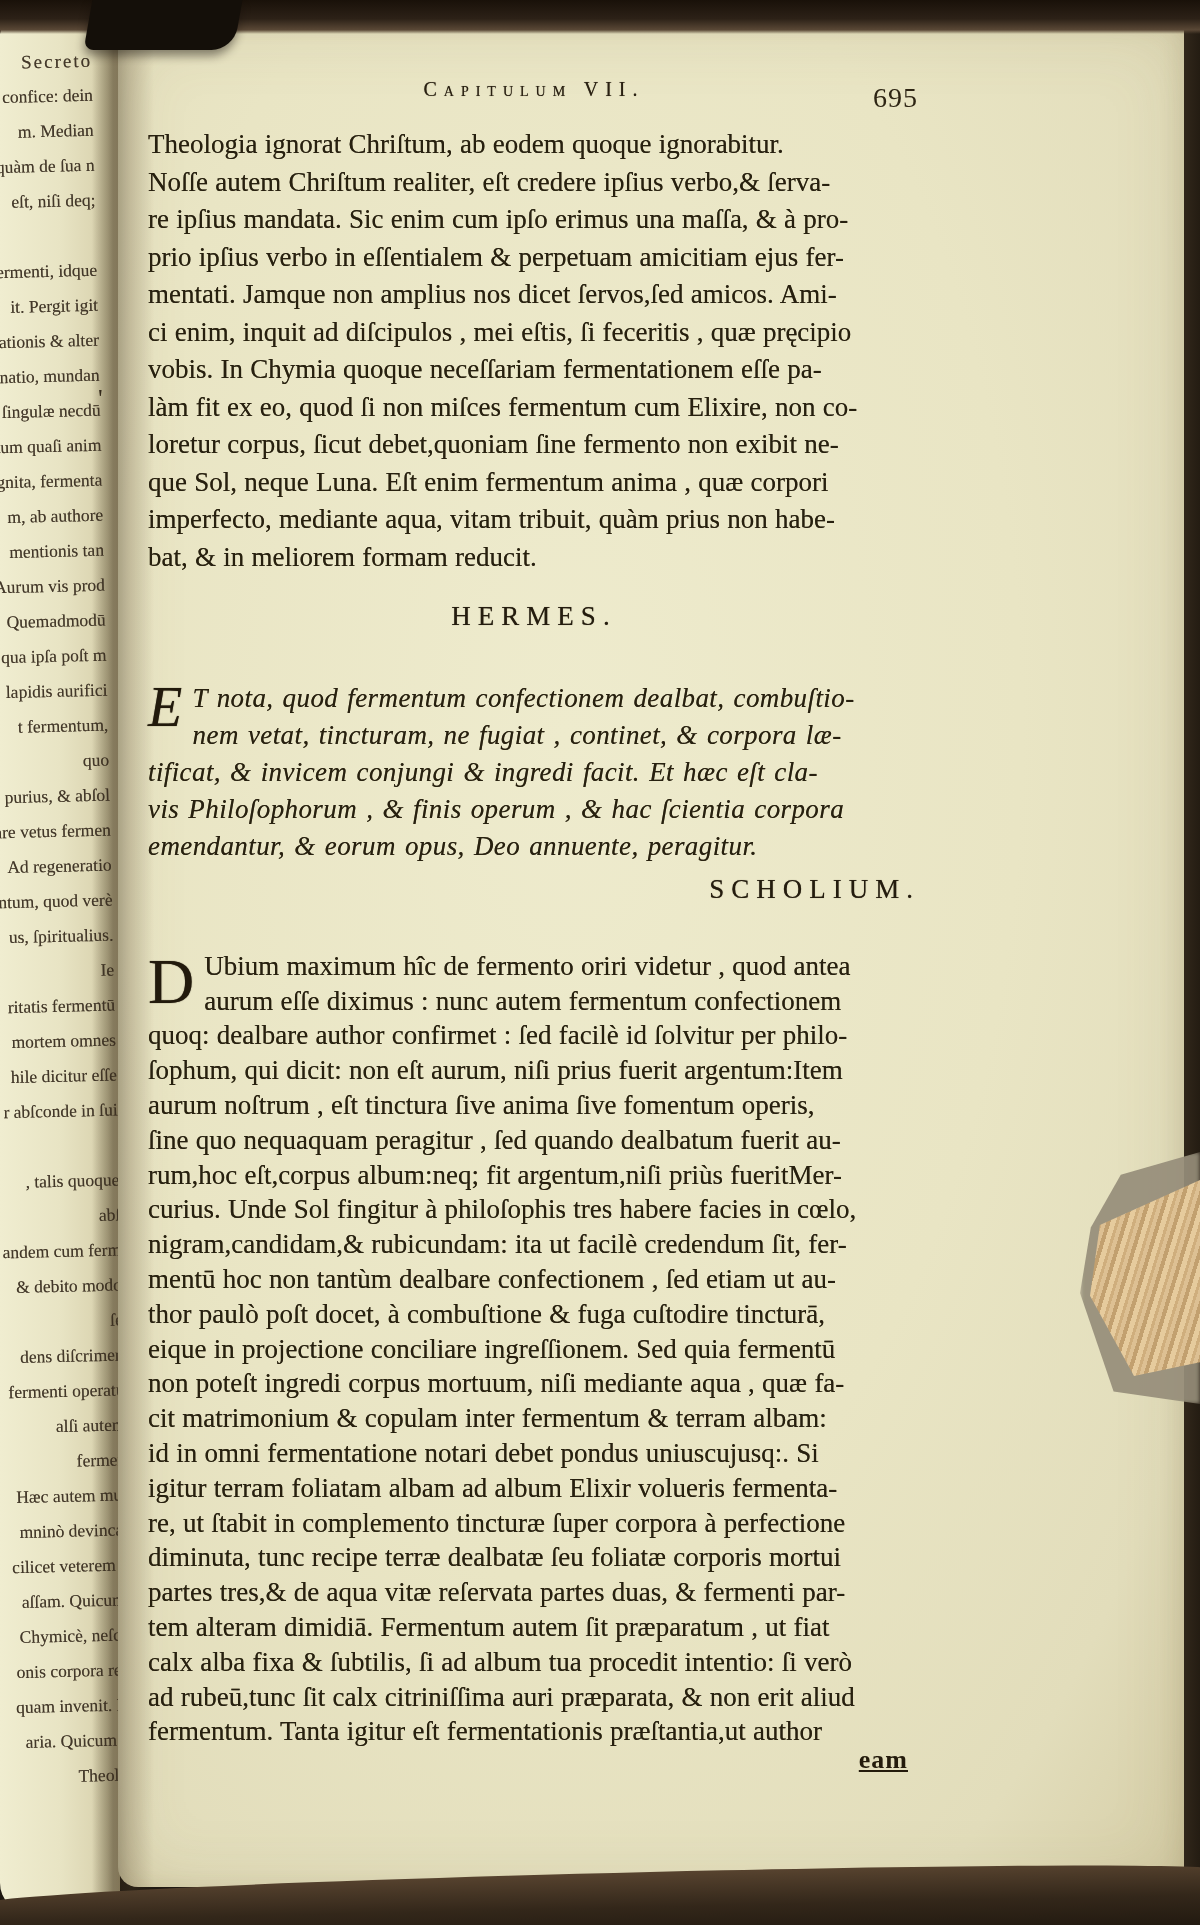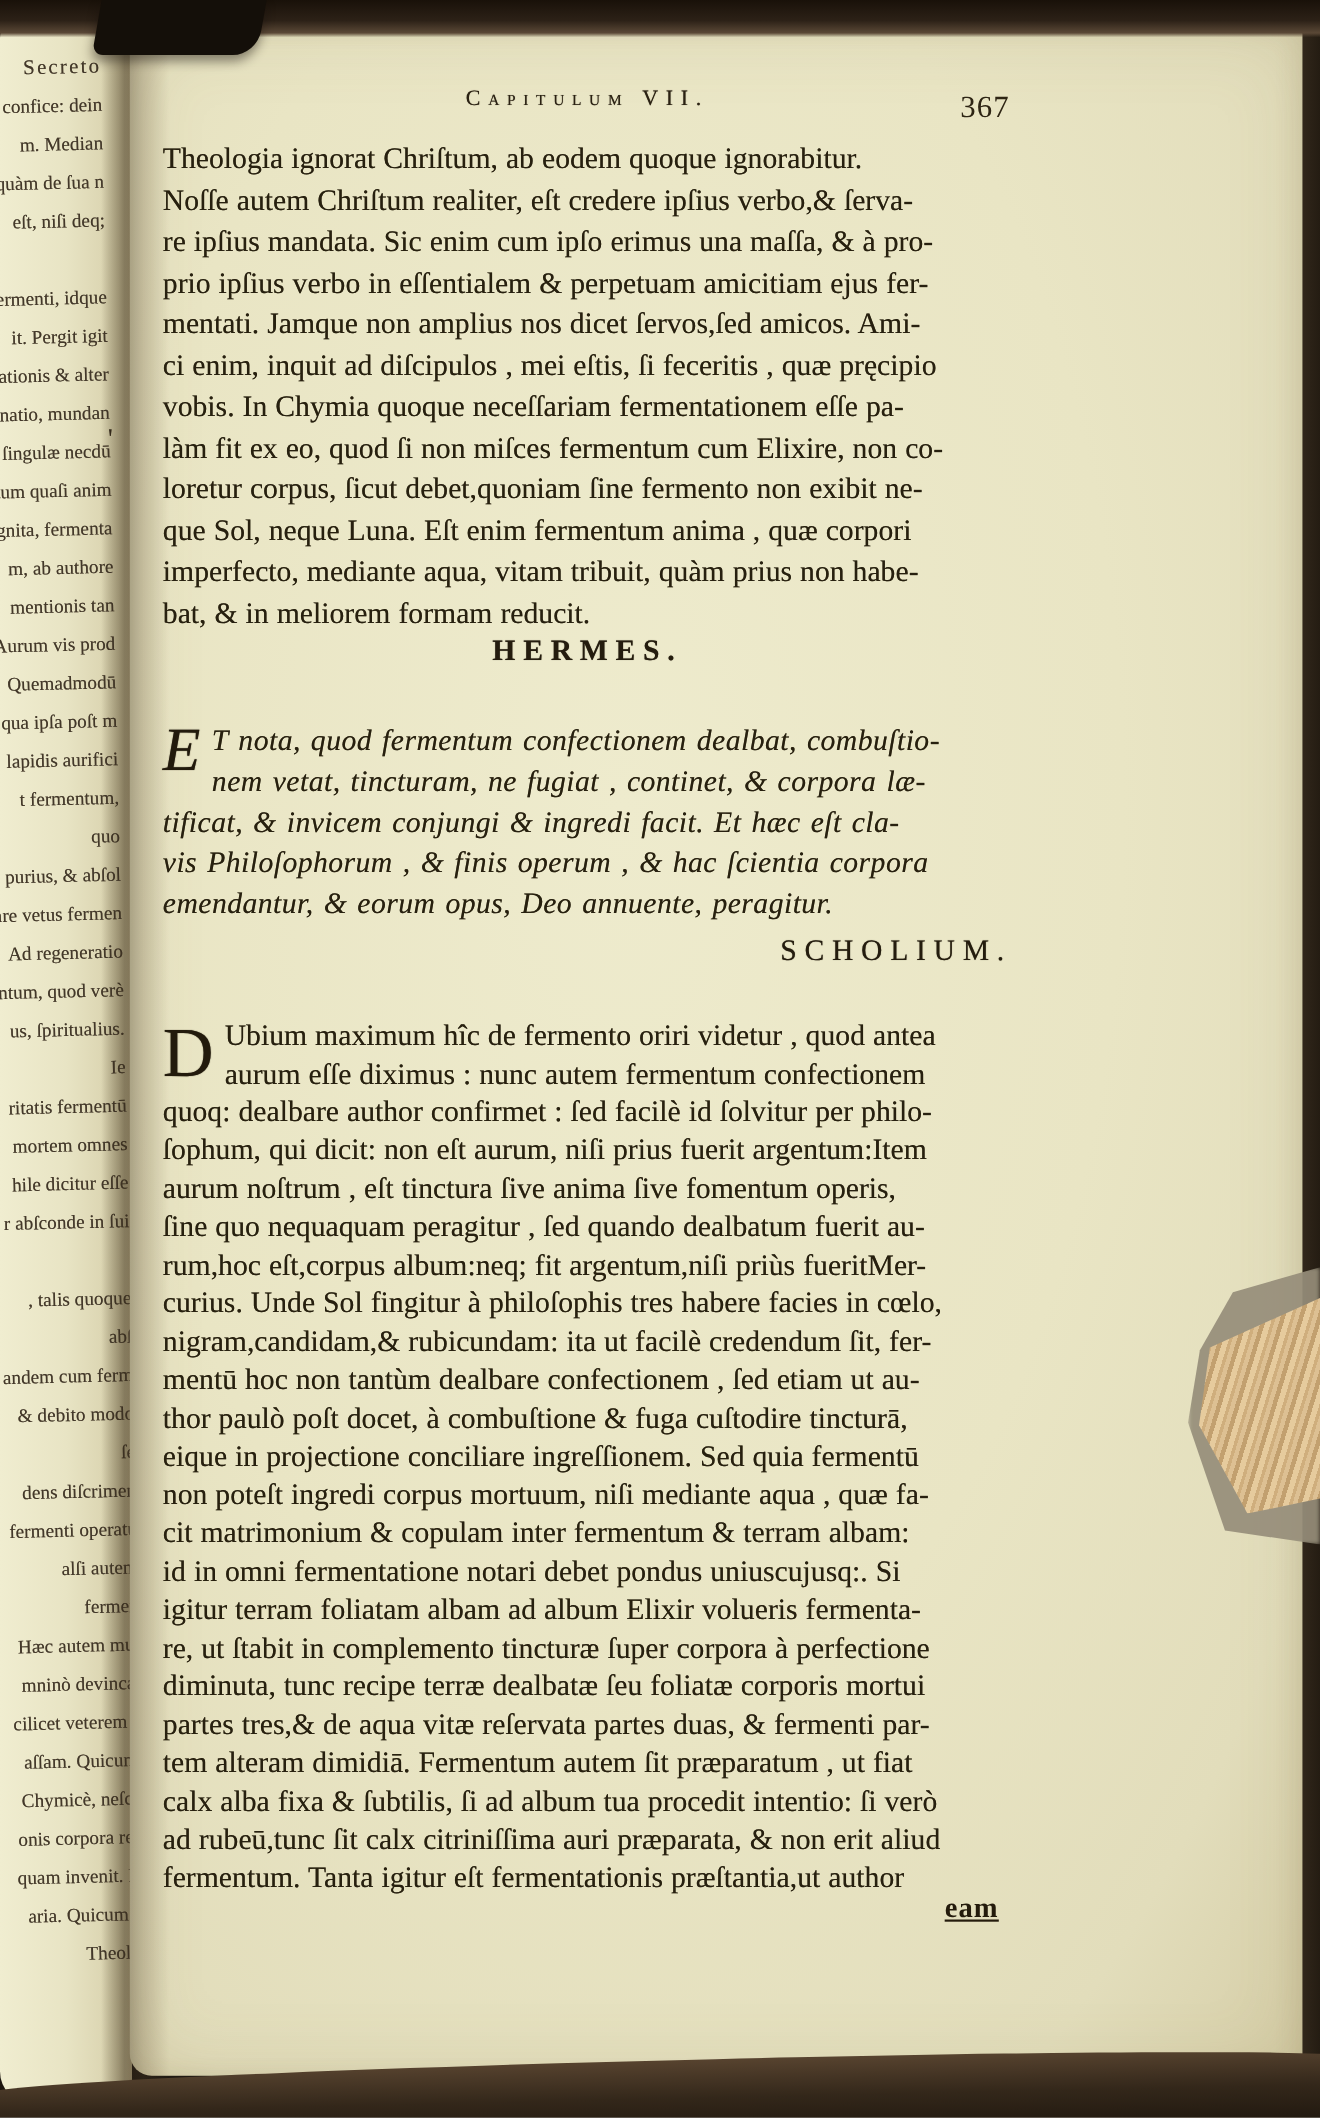--- a/index.html
+++ b/index.html
@@ -70,21 +70,21 @@
     font-size:27px;line-height:37.5px;white-space:pre-line;
     text-shadow:0 0 .6px rgba(40,30,12,.65);
     word-spacing:.5px;
   }
   .p1{margin-top:4px;}
 
   .section-heading{
     text-align:center;font-size:27px;letter-spacing:7px;color:#241c0e;
     text-shadow:0 0 .7px rgba(36,28,14,.7);
   }
-  .heading-hermes{font-weight:bold;}
+  .heading-hermes{margin-top:25px;}
   .heading-scholium{margin-top:9px;text-align:right;}
 
   .hermes{font-style:italic;line-height:37px;margin-top:11px;letter-spacing:.4px;word-spacing:2px;}
   .scholium{margin-top:9px;line-height:34.8px;}
 
   .dropcap{
     float:left;font-size:64px;line-height:56px;padding:5px 10px 0 0;color:#221a0c;
     text-shadow:0 0 1px rgba(34,26,12,.8);
   }
   .hermes .dropcap{font-size:56px;line-height:50px;font-style:italic;padding-top:2px;}
@@ -159,21 +159,21 @@
 Theolo-</div>
   </div>
 
   <div class="gutter"></div>
 
   <div class="page">
     <div class="text-col">
 
       <div class="header">
         <span class="chapter-title">Capitulum VII.</span>
-        <span class="page-number">367</span>
+        <span class="page-number">695</span>
       </div>
 
       <div class="para p1">Theologia ignorat Chriſtum, ab eodem quoque ignorabitur.
 Noſſe autem Chriſtum realiter, eſt credere ipſius verbo,&amp; ſerva-
 re ipſius mandata.  Sic enim cum ipſo erimus una maſſa, &amp; à pro-
 prio ipſius verbo in  eſſentialem &amp; perpetuam amicitiam ejus fer-
 mentati.  Jamque non amplius nos dicet ſervos,ſed amicos. Ami-
 ci enim,  inquit ad diſcipulos , mei eſtis, ſi feceritis , quæ pręcipio
 vobis.  In Chymia  quoque neceſſariam fermentationem  eſſe pa-
 làm fit ex eo, quod ſi non miſces fermentum cum Elixire, non co-

